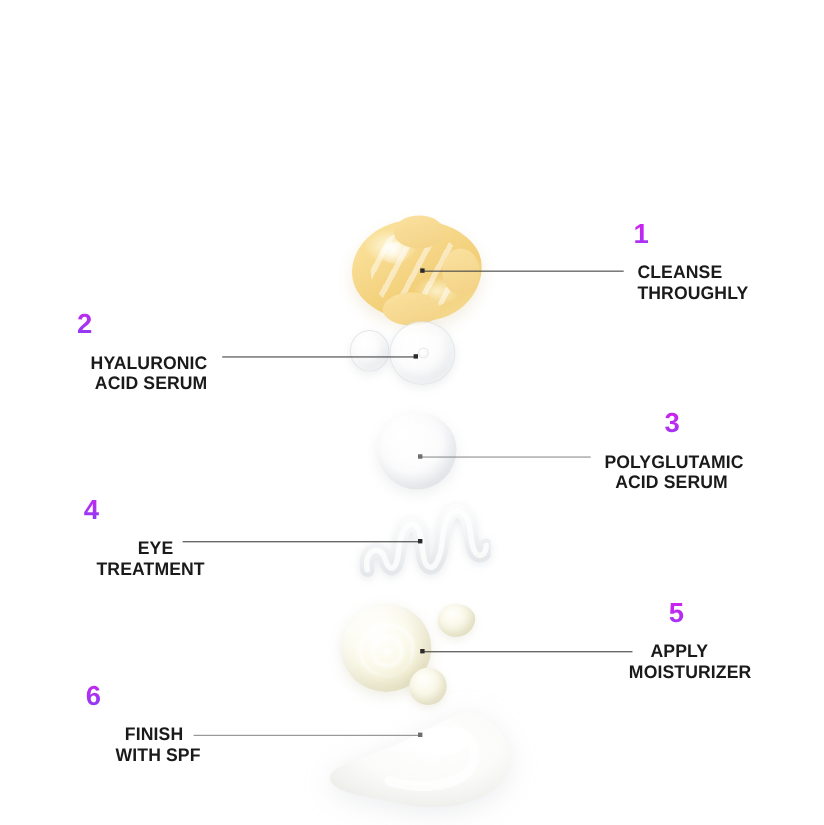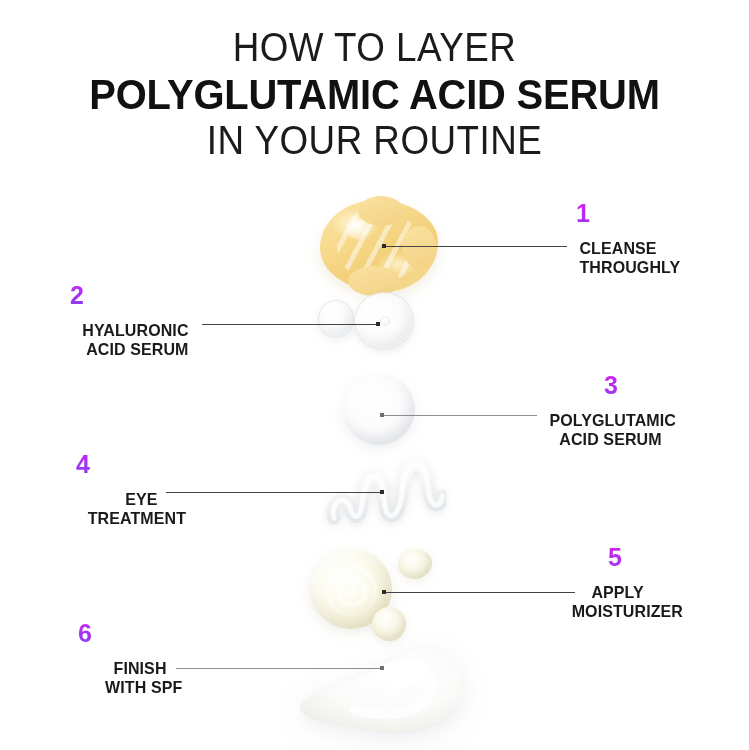--- a/index.html
+++ b/index.html
@@ -189,25 +189,20 @@
   }
 
   
   .spf { filter: drop-shadow(0 5px 12px rgba(186,190,196,.28)); }
 </style>
 </head>
 <body>
 
 <div id="infographic">
 
-  <div class="title-block">
-    <div class="title-line1">HOW TO LAYER</div>
-    <div class="title-line2">POLYGLUTAMIC ACID SERUM</div>
-    <div class="title-line3">IN YOUR ROUTINE</div>
-  </div>
 
   <div class="product" style="left:320px; top:200px; width:118px; height:92px;">
     <div class="balm"></div>
     <div class="balm-lobe" style="left:38px; top:-4px; width:46px; height:30px;"></div>
     <div class="balm-lobe" style="left:28px; top:66px; width:52px; height:30px;"></div>
     <div class="balm-lobe" style="left:82px; top:26px; width:34px; height:42px;"></div>
   </div>
   <div class="leader" style="left:384px; top:246px; width:183px;"></div>
   <div class="leader-dot" style="left:382px; top:244px;"></div>
   <div class="step step-right" style="left:576px; top:201px;">

